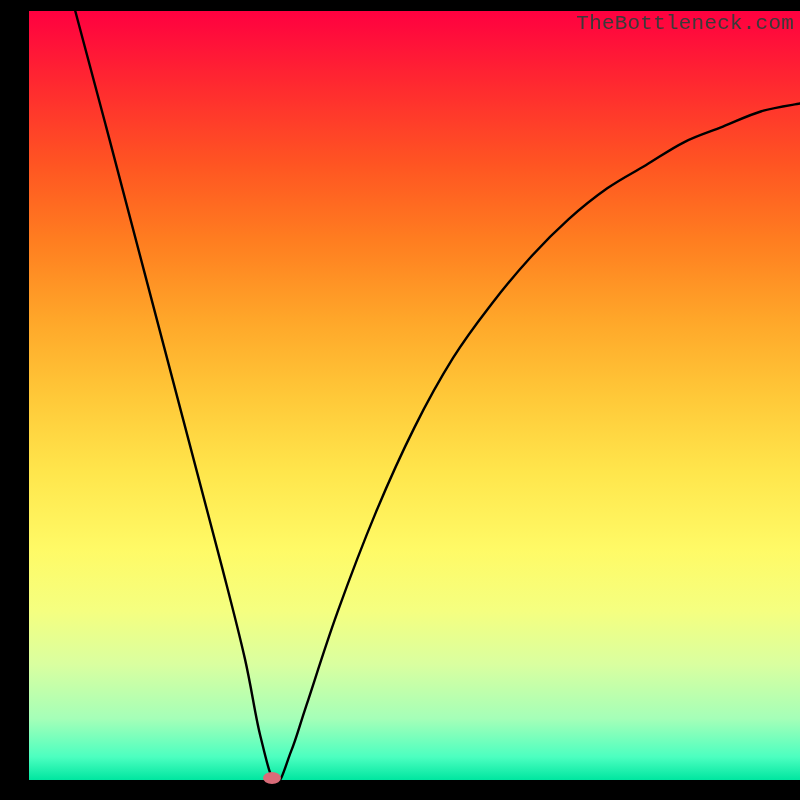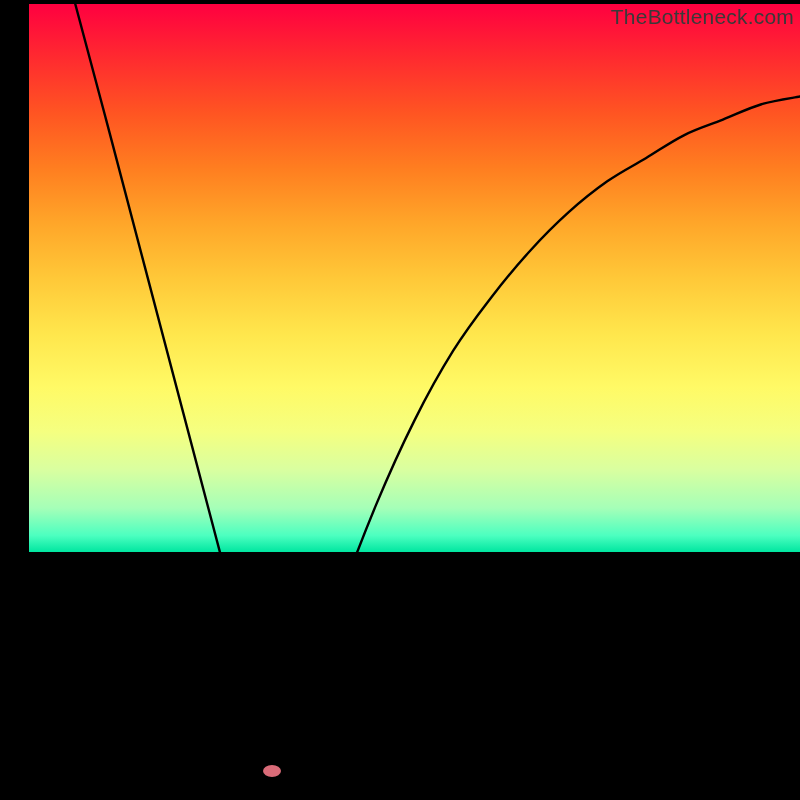--- a/index.html
+++ b/index.html
@@ -1,38 +1,39 @@
 <!DOCTYPE html>
 <html><head>
 <meta charset="utf-8">
 <style>
   * { margin: 0; padding: 0; box-sizing: border-box; }
   html, body { width: 800px; height: 800px; overflow: hidden; }
   body { background: #000; position: relative; font-family: Arial, sans-serif; }
   .frame {
     position: absolute;
     left: 29px;
-    top: 4px;
+    top: 11px;
     width: 771px;
-    height: 548px;
+    height: 769px;
     background: linear-gradient(to bottom,
       #ff0040 0%,
       #ff2b2f 10%,
       #ff5522 20%,
       #ff7e20 30%,
       #ffa629 40%,
       #ffc838 50%,
       #ffe64c 60%,
       #fffa66 70%,
       #f5ff80 78%,
       #d9ffa0 85%,
       #a5ffb8 92%,
       #4cffc0 97%,
       #00e6a0 100%
     );
+    font-family: Liberation Mono, monospace;
   }
   .watermark {
     position: absolute;
     top: 1px;
     right: 6px;
     color: #3a3a3a;
     font-size: 21px;
     font-weight: 500;
     letter-spacing: 0.2px;
     z-index: 5;

